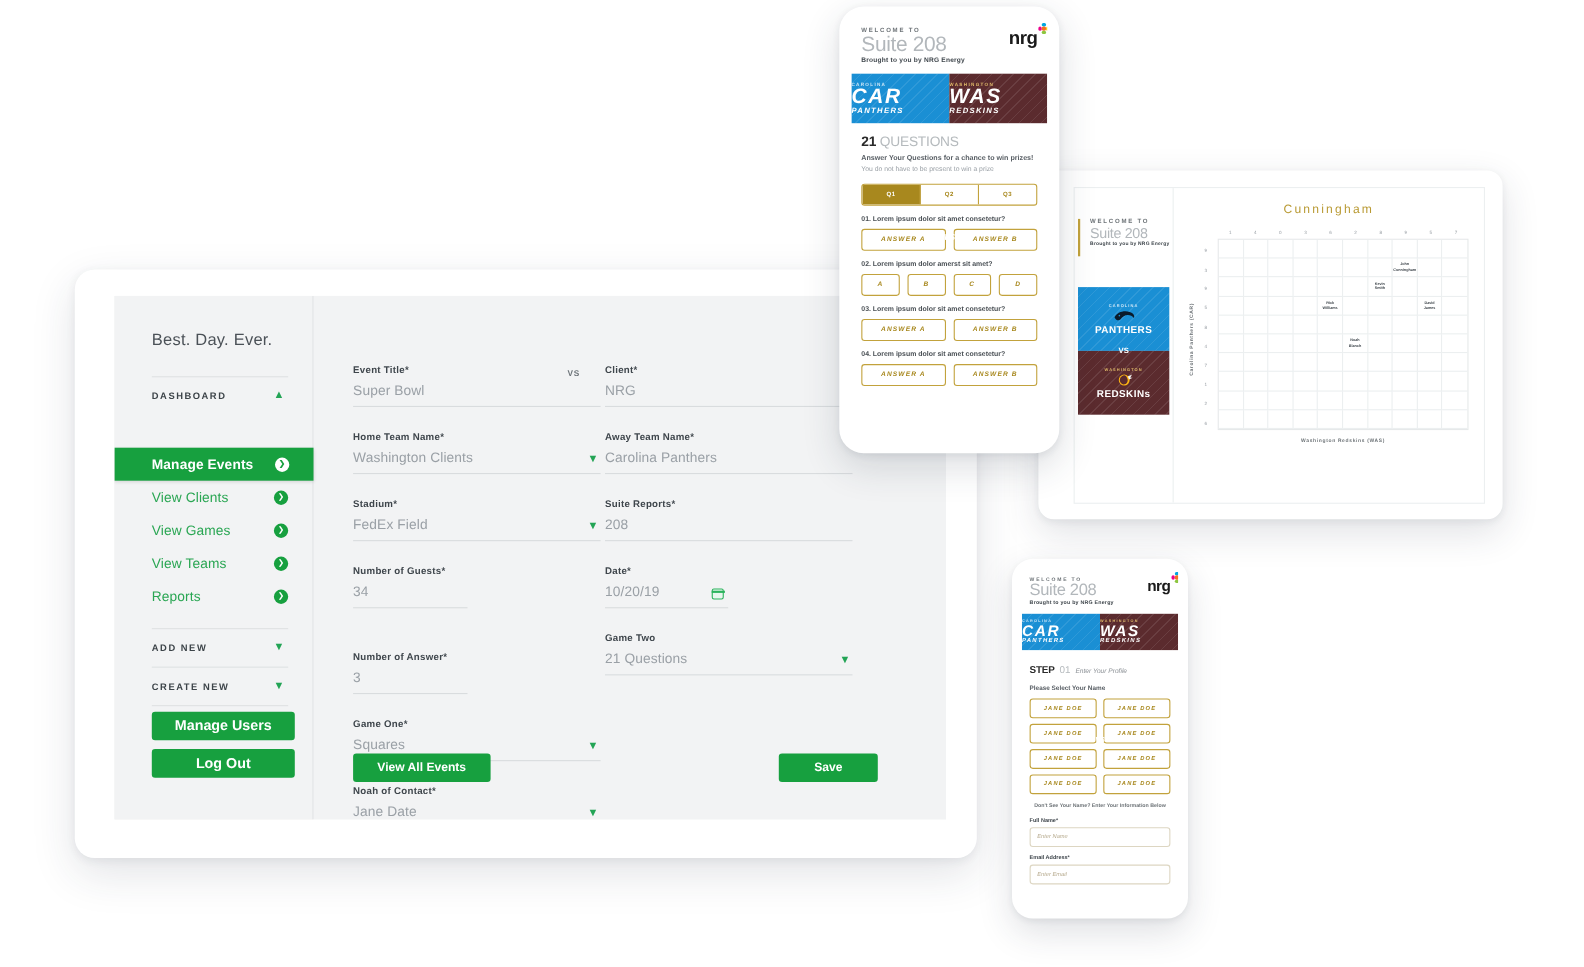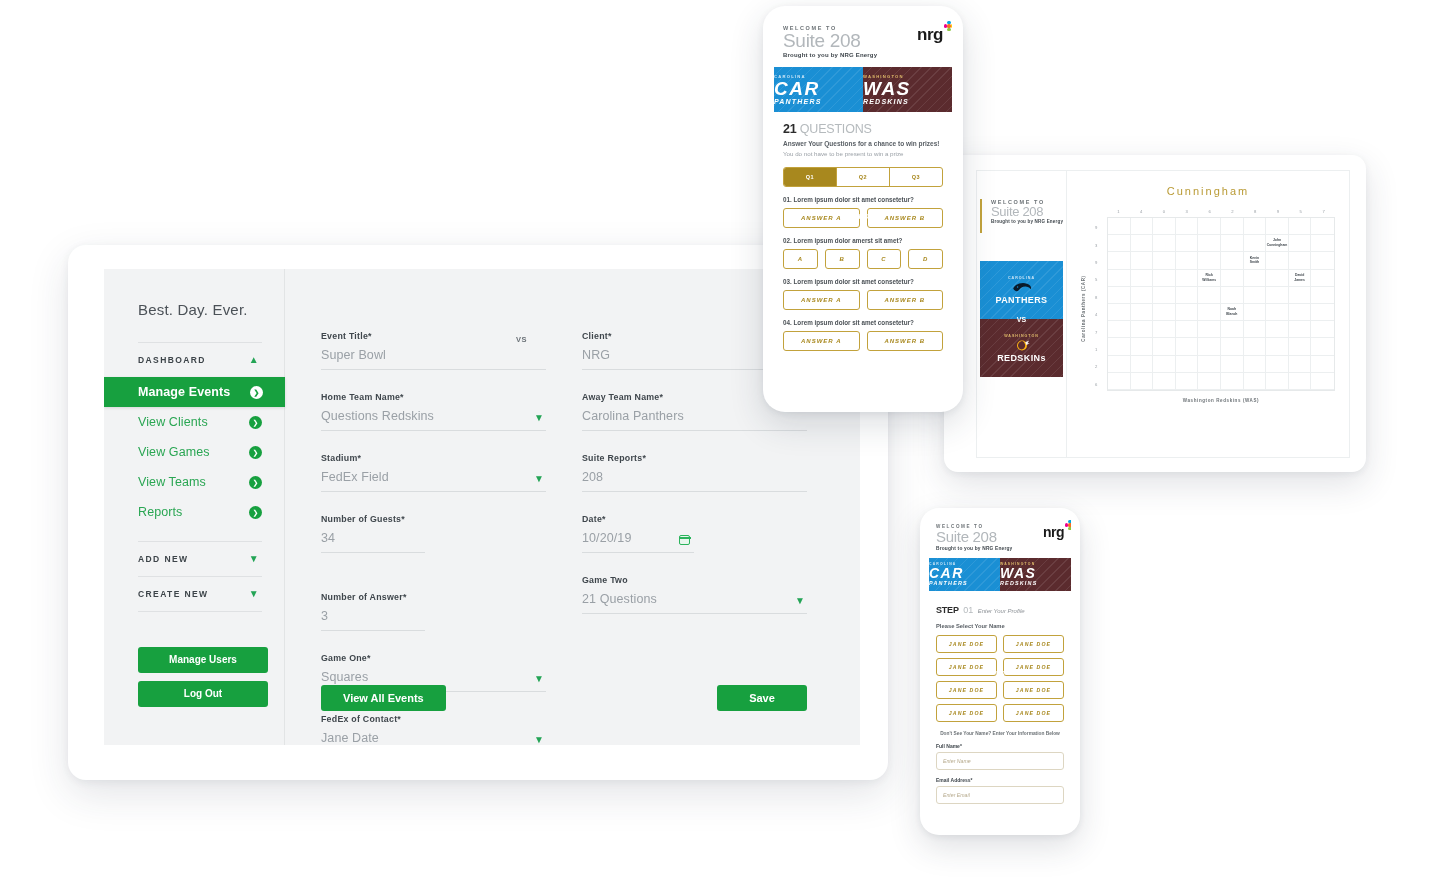--- a/index.html
+++ b/index.html
@@ -41,39 +41,39 @@
     font-size: 8.5px; font-weight: 700; letter-spacing: 1.4px;
     color: #3d4449; text-transform: uppercase;
   }
   .chev { color: #23a455; font-size: 10px; line-height: 1; }
   .nav-item {
     display:flex; align-items:center; justify-content:space-between;
     height: 30px; padding: 0 22px 0 34px;
     font-size: 12.5px; color: #2aa653; letter-spacing:.1px;
   }
   .nav-item.active { background: #17a03f; color:#ffffff; font-weight:600;
-    margin-right:-1px; box-shadow: 0 1px 3px rgba(0,0,0,.12); }
+    margin-right:-1px; box-shadow: 0 1px 3px rgba(0,0,0,.12); margin-top: 30px; }
   .badge {
     width: 13px; height: 13px; border-radius: 50%;
     background:#17a03f; color:#fff; font-size:7px; line-height:13px;
     text-align:center; flex:none;
   }
   .nav-item.active .badge { background:#ffffff; color:#17a03f; }
   .sb-btns { position:absolute; left:34px; bottom:30px; width:130px; }
   .gbtn {
     display:block; width:100%; height:26px; line-height:26px;
     background:#17a03f; color:#fff; border:none; border-radius:3px;
-    font-size:10px; font-weight:700; text-align:center; margin-bottom:8px;
+    font-size:13px; font-weight:700; text-align:center; margin-bottom:8px;
     font-family:"Liberation Sans", sans-serif; cursor:pointer;
   }
 
   .dsk-main { flex:1; position:relative; padding: 62px 62px 0 36px; }
   .form-grid { display:flex; gap:4px; }
   .col { width: 225px; flex:none; }
-  .col-right { margin-left: 32px; }
+  .col-right { }
   .fld { margin-bottom: 22px; position:relative; }
   .fld-label { font-size:8.8px; font-weight:700; color:#3f464c; letter-spacing:.25px; margin-bottom:7px; }
   .fld-val {
     font-size:12.5px; color:#9aa0a6; border-bottom:1px solid #d9dcde;
     padding-bottom:7px; min-height:22px; letter-spacing:.1px;
   }
   .fld .dd { position:absolute; right:2px; bottom:8px; color:#23a455; font-size:10px; }
   .vs-mark { position:absolute; left:231px; top:66px; font-size:7.5px; font-weight:700; color:#6b7177; letter-spacing:.5px;}
   .two-up { display:flex; gap:17px;flex-direction:column; }
   .two-up .fld { width:104px; }
@@ -256,21 +256,21 @@
 
       <div class="dsk-main">
         <div class="form-grid">
           <div class="col">
             <div class="fld">
               <div class="fld-label">Event Title*</div>
               <div class="fld-val">Super Bowl</div>
             </div>
             <div class="fld">
               <div class="fld-label">Home Team Name*</div>
-              <div class="fld-val">Questions Redskins</div>
+              <div class="fld-val">Washington Clients</div>
               <span class="dd">▼</span>
             </div>
             <div class="fld">
               <div class="fld-label">Stadium*</div>
               <div class="fld-val">FedEx Field</div>
               <span class="dd">▼</span>
             </div>
             <div class="two-up">
               <div class="fld">
                 <div class="fld-label">Number of Guests*</div>
@@ -280,21 +280,21 @@
                 <div class="fld-label">Number of Answer*</div>
                 <div class="fld-val">3</div>
               </div>
             </div>
             <div class="fld">
               <div class="fld-label">Game One*</div>
               <div class="fld-val">Squares</div>
               <span class="dd">▼</span>
             </div>
             <div class="fld">
-              <div class="fld-label">FedEx of Contact*</div>
+              <div class="fld-label">Noah of Contact*</div>
               <div class="fld-val">Jane Date</div>
               <span class="dd">▼</span>
             </div>
           </div>
 
           <div class="col col-right">
             <div class="fld">
               <div class="fld-label">Client*</div>
               <div class="fld-val">NRG</div>
             </div>

